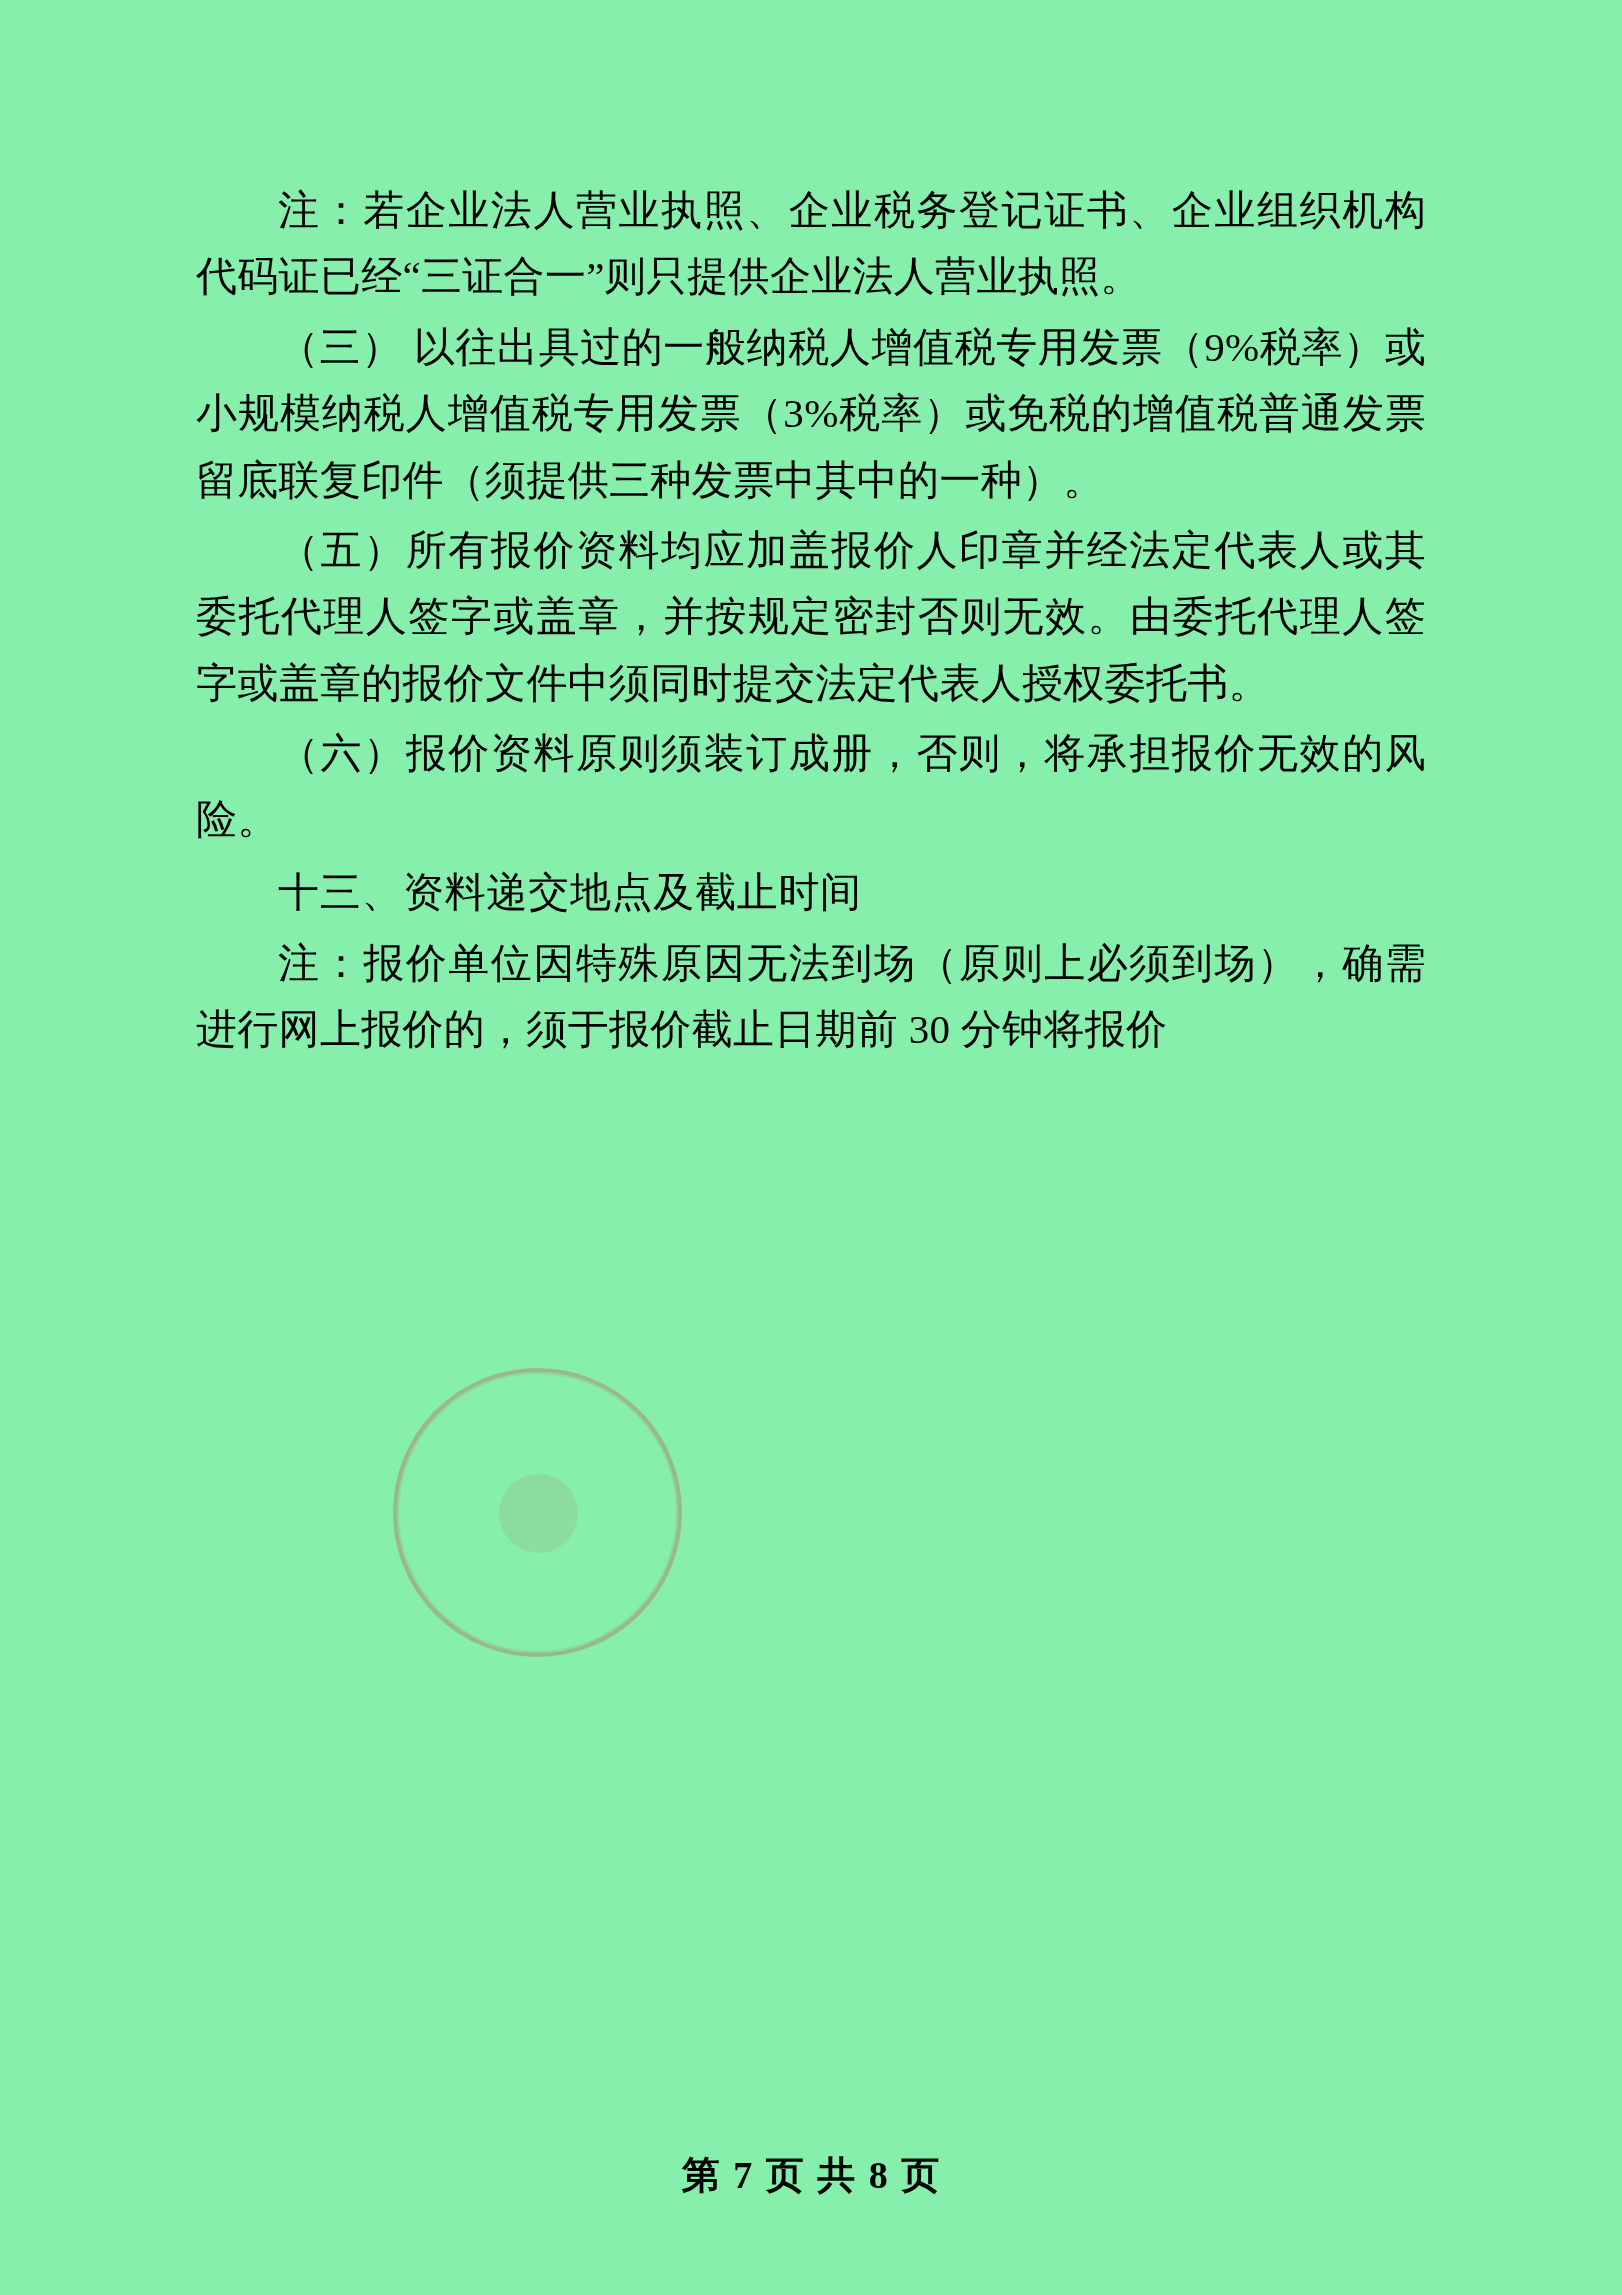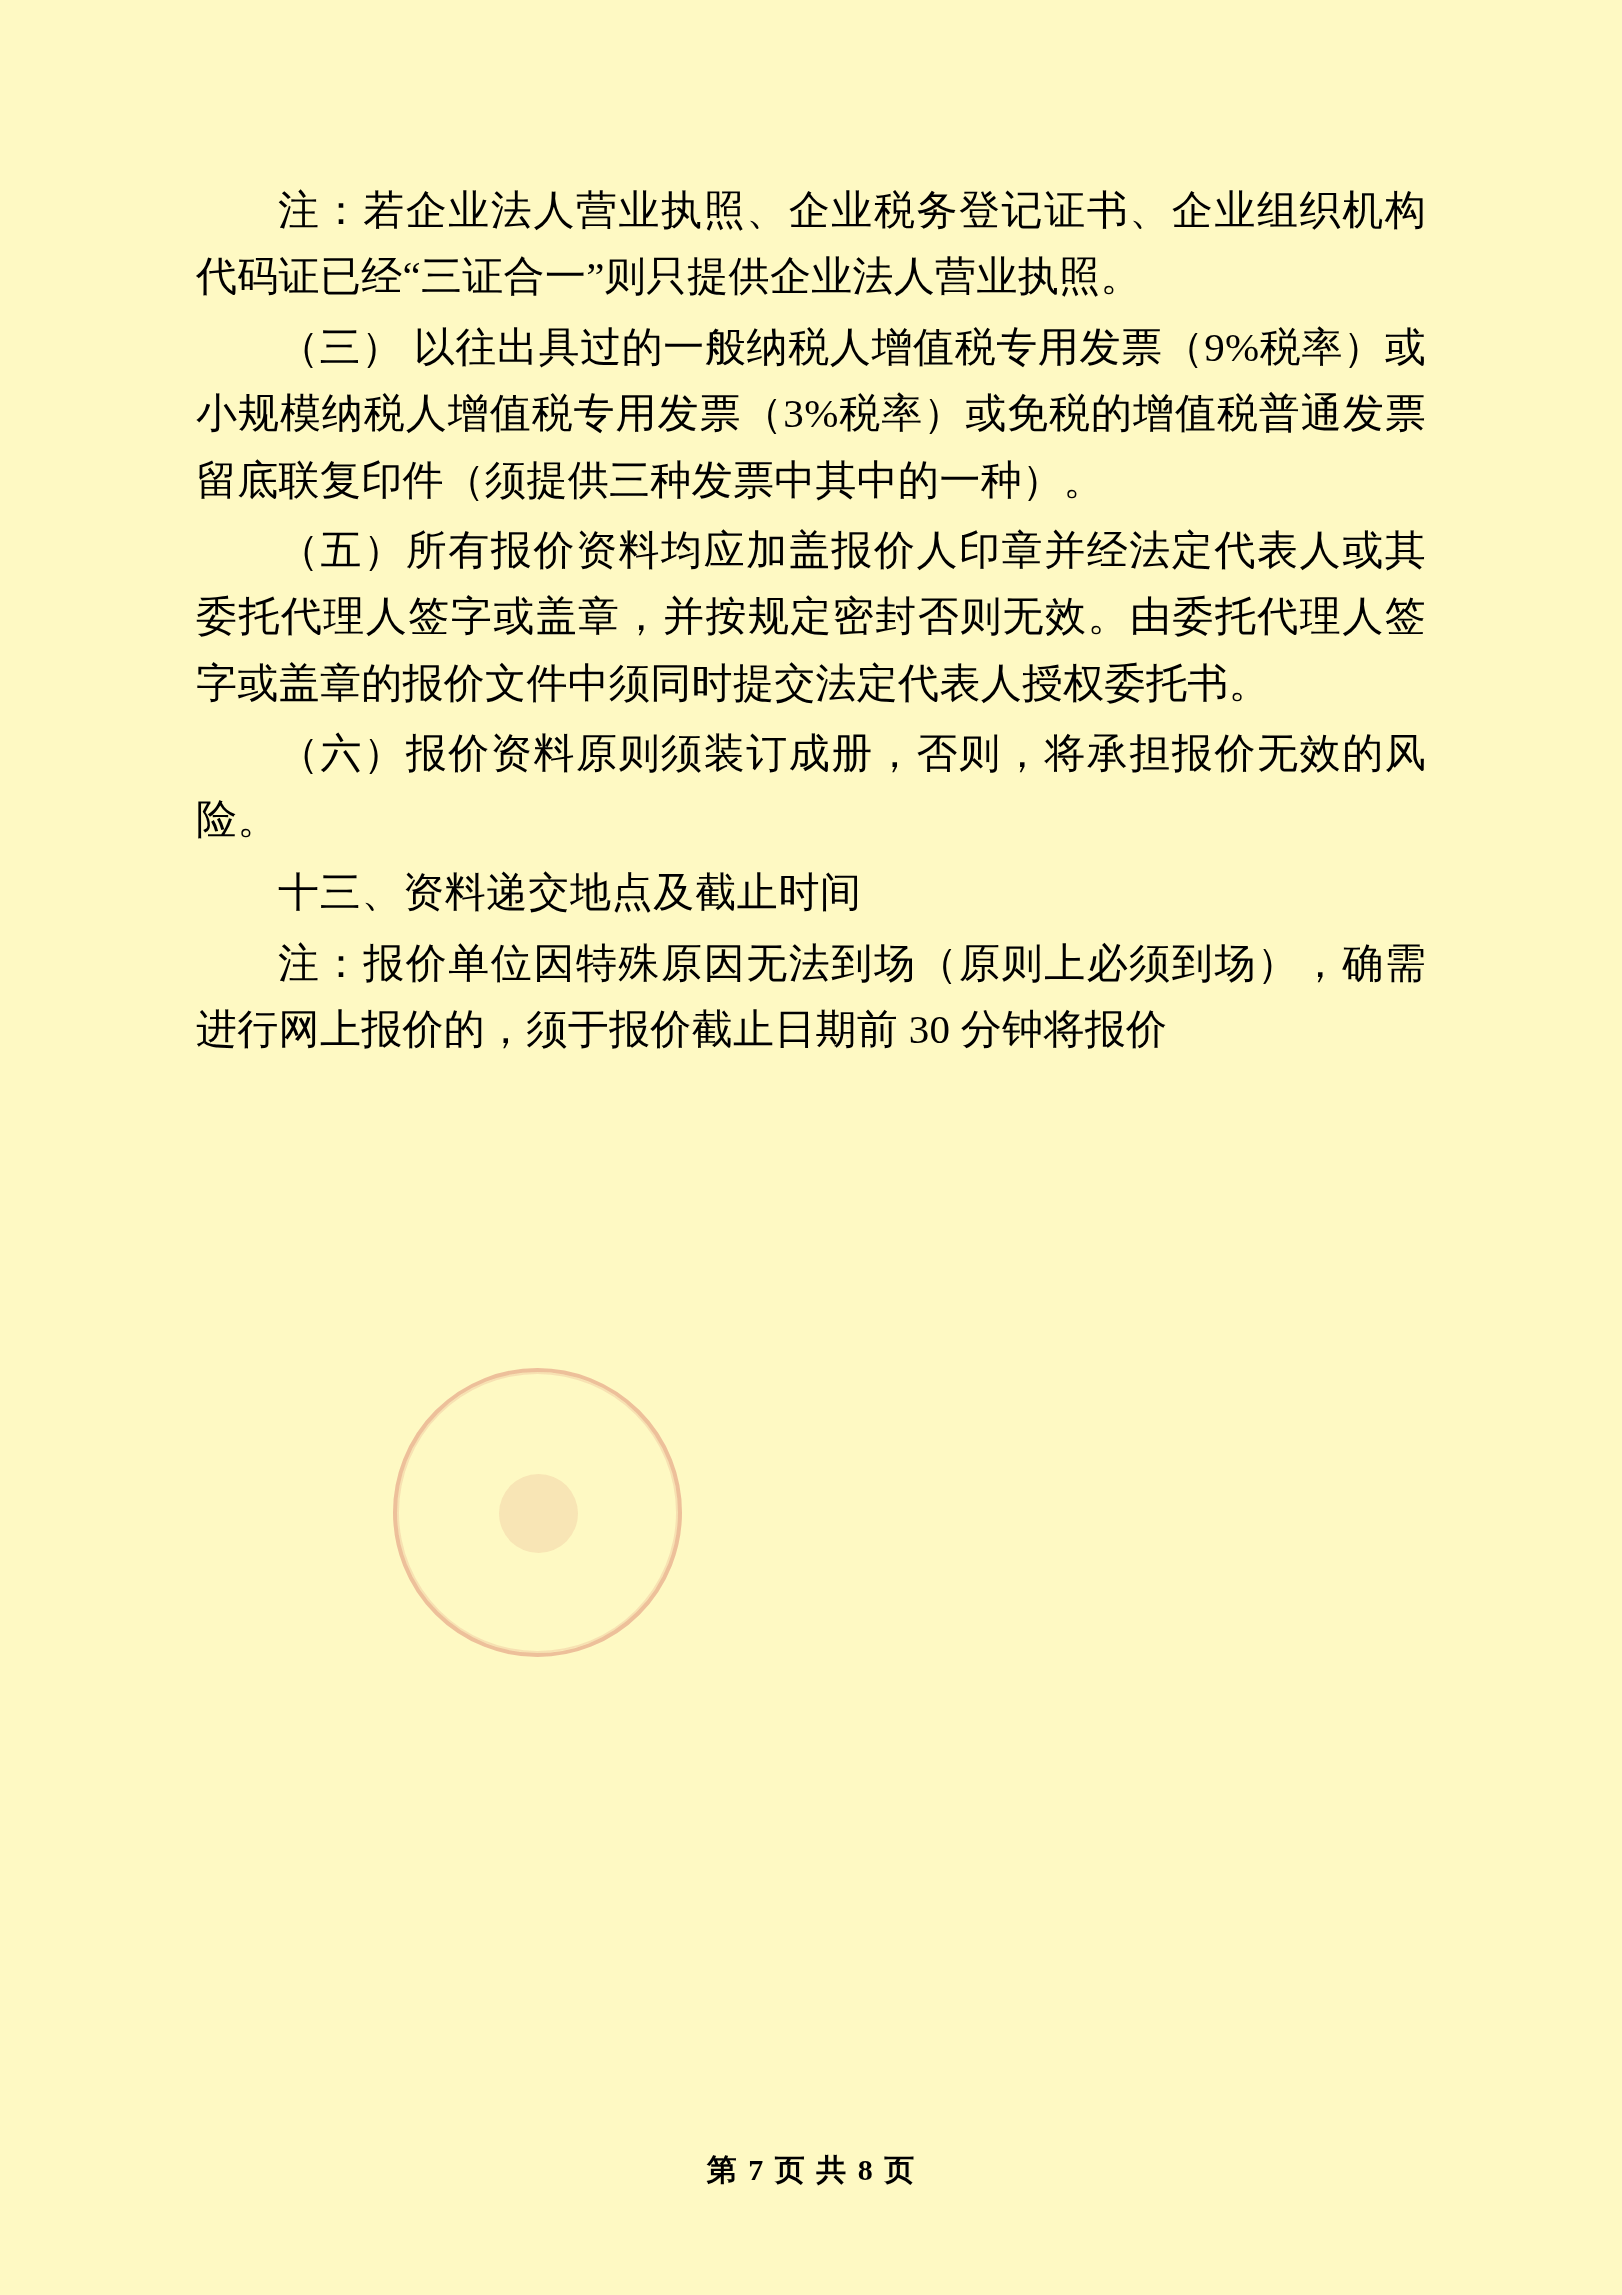--- a/index.html
+++ b/index.html
@@ -4,21 +4,21 @@
 <style>
   html, body {
     margin: 0;
     padding: 0;
     background: #ffffff;
   }
   .page {
     position: relative;
     width: 1623px;
     height: 2295px;
-    background: #fef9c3;
+    background: #86efac;
     overflow: hidden;
     font-family: "Liberation Serif", "DejaVu Serif", serif;
     color: #000000;
   }
   .content {
     position: absolute;
     left: 196px;
     top: 177px;
     width: 1230px;
   }
@@ -41,21 +41,21 @@
     text-indent: 82px;
     margin: 6.5px 0 3.9px 0;
     letter-spacing: 0.7px;
   }
   .footer {
     position: absolute;
     left: 0;
     right: 0;
     top: 2150px;
     text-align: center;
-    font-size: 30px;
+    font-size: 38px;
     font-family: "Liberation Serif", "DejaVu Serif", serif;
     font-weight: bold;
     letter-spacing: 2px;
   }
   
   .stamp {
     position: absolute;
     left: 393px;
     top: 1368px;
     width: 281px;

